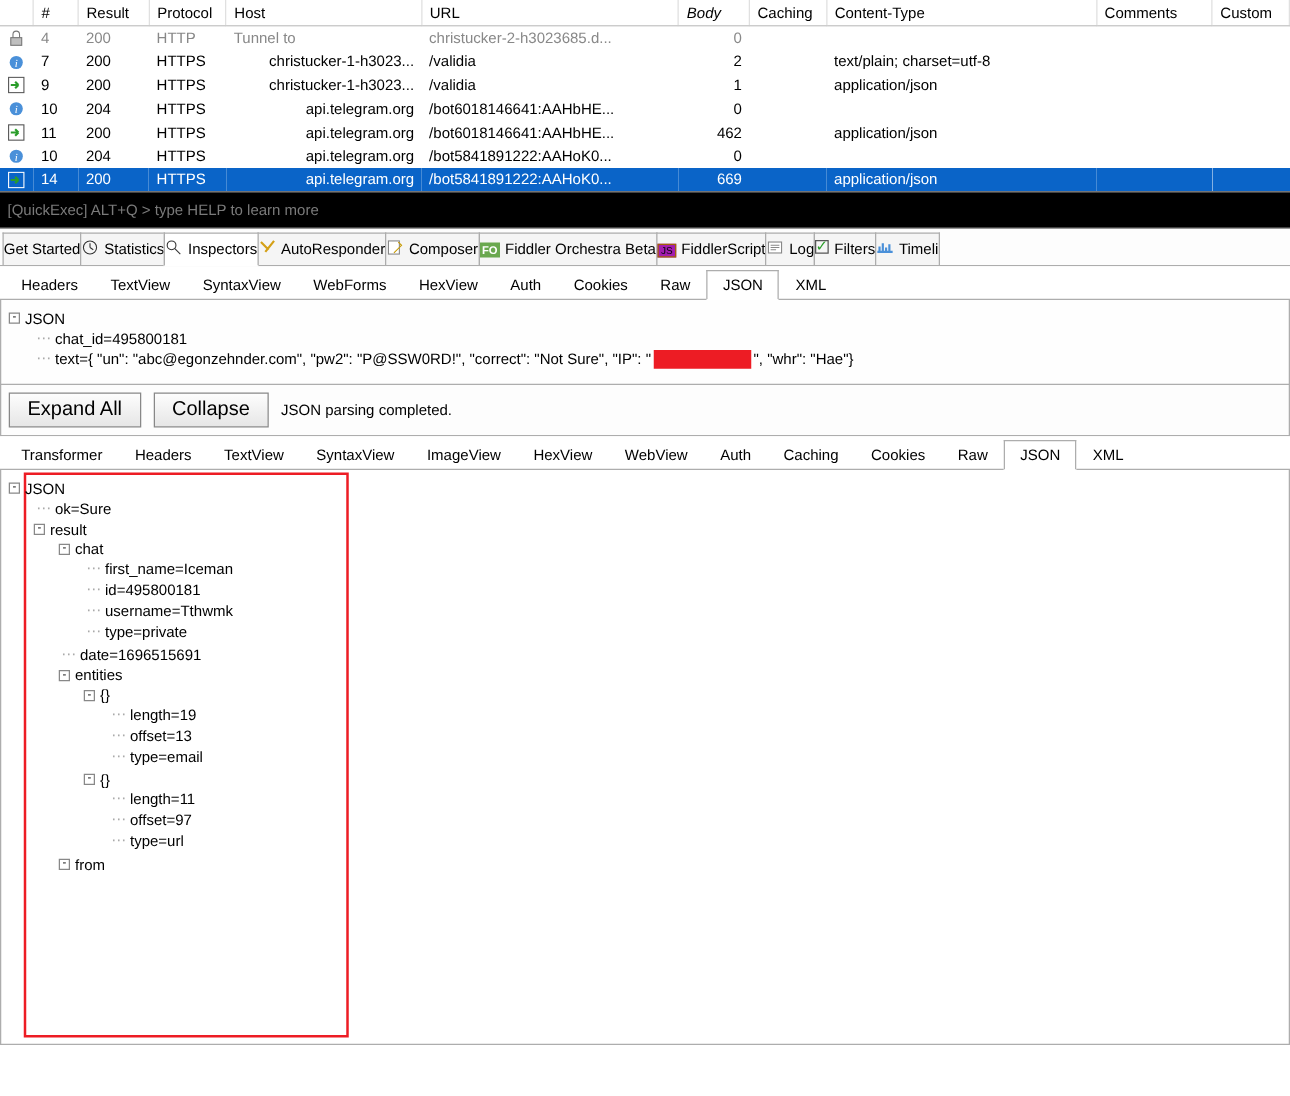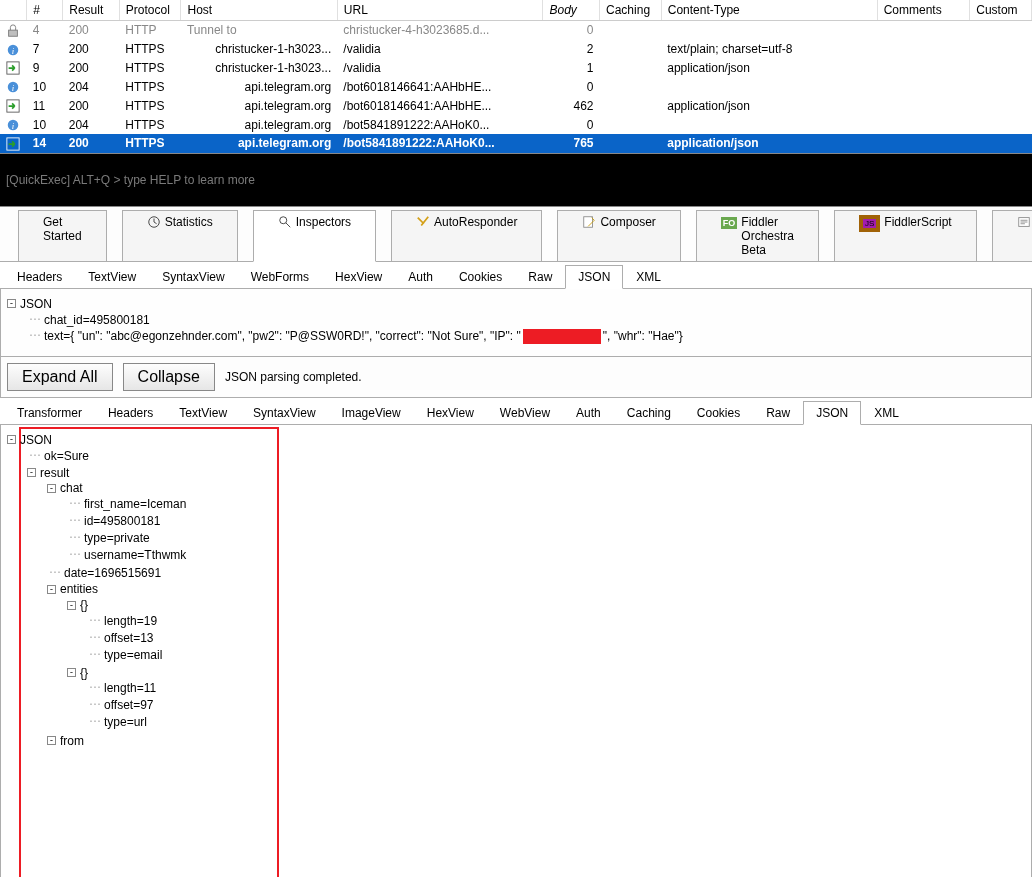--- a/index.html
+++ b/index.html
@@ -28,63 +28,62 @@
     font-size: 12px;
   }
   .grid td {
     padding: 2px 6px;
     white-space: nowrap;
     overflow: hidden;
     font-size: 12px;
   }
   .grid tr.row td { color: #000; }
   .grid tr.row.gray td { color: #888; }
-  .grid tr.row.sel td { background: #0a64c8; color: #fff; font-weight: bold; }
+  .grid tr.row.sel td { background: #0a64c8; color: #fff; }
   .col-icon { width: 20px; }
   .col-num { width: 35px; text-align: left;}
   .col-res { width: 55px; text-align: left;}
   .col-proto { width: 60px; }
   .col-host { width: 152px; text-align: right;}
   .col-url { width: 200px; }
   .col-body { width: 55px; text-align: right; font-style: italic;}
   .col-cach { width: 60px;}
   .col-ct { width: 210px;}
   .col-comm { width: 90px;}
   .col-cust { width: 60px;}
   .icon-cell { text-align:center; vertical-align:middle; }
   .ic { display:inline-block; width:14px; height:14px; vertical-align:middle; }
   
   .quickexec {
     background: #000;
     color: #7a7a7a;
-    padding: 19px 6px;
+    padding: 7px 6px;
     font-size: 12px;
     border-top:1px solid #888;
     border-bottom:1px solid #888;
   }
   
   .tabbar {
     display:flex;
     align-items:stretch;
     border-bottom:1px solid #adadad;
     background:#fdfdfd;
     padding-left:2px;
   }
   .tab {
-    display:flex; align-items:flex-start; gap:4px;
-    padding: 4px 24px;
+    display:flex; align-items:center; gap:4px;
+    padding: 4px 0;
     border:1px solid #adadad;
     border-bottom:none;
     margin-right:-1px;
     margin-top:3px;
     background:#f5f5f5;
     cursor:default;
     font-size:12px;
     position:relative;
-    margin-left:16px;
   }
   .tab.active {
     background:#fff;
     border-bottom:1px solid #fff;
     margin-bottom:-1px;
     z-index:1;
   }
   .tab .ticon { width:14px; height:14px; display:inline-block; }
   
   .subtabbar {
@@ -167,21 +166,21 @@
   .highlight-box {
     position:absolute;
     border:2px solid #ed1c24;
     pointer-events:none;
   }
   .tree li .dots {
     color:#aaa; letter-spacing:1px; margin:0 2px;
   }
   
   .fo-badge { background:#6aa84f; color:#fff; font-size:9px; padding:1px 2px; font-weight:bold;}
-  .js-badge { border:4px solid #a16207; font-size:8px; padding:0 2px; background:#a21caf;}
+  .js-badge { border:1px solid #a16207; font-size:8px; padding:0 2px; background:#a21caf;}
   .chk { display:inline-block; width:11px; height:11px; border:1px solid #555; position:relative; }
   .chk.on::after { content:"✓"; color:#2a9d2a; position:absolute; top:-3px; left:-1px; font-size:12px; }
   .th-right { text-align:right; }
   .th-host { text-align:right; }
 </style>
 </head>
 <body>
 
 <table class="grid">
   <thead>
@@ -202,21 +201,21 @@
   <tbody id="gridbody">
       <tr class="row gray">
         <td class="icon-cell"><svg class="ic" viewBox="0 0 16 16">
             <rect x="3" y="7" width="10" height="7" fill="#bfbfbf" stroke="#777"></rect>
             <path d="M5 7 V4 a3 3 0 0 1 6 0 V7" fill="none" stroke="#777"></path>
           </svg></td>
         <td>4</td>
         <td>200</td>
         <td>HTTP</td>
         <td style="">Tunnel to</td>
-        <td>christucker-4-h3023685.d...</td>
+        <td>christucker-2-h3023685.d...</td>
         <td style="text-align:right">0</td>
         <td></td>
         <td></td>
         <td></td>
         <td></td>
       </tr>
       <tr class="row">
         <td class="icon-cell"><svg class="ic" viewBox="0 0 16 16">
             <circle cx="8" cy="8" r="6" fill="#4a90d9"></circle>
             <text x="8" y="12" font-size="10" text-anchor="middle" fill="#fff" font-family="Georgia" font-style="italic">i</text>
@@ -299,21 +298,21 @@
       <tr class="row sel">
         <td class="icon-cell"><svg class="ic" viewBox="0 0 16 16">
             <rect x="1" y="1" width="14" height="14" fill="none" stroke="#fff"></rect>
             <path d="M3 8 H10 M10 8 L7 5 M10 8 L7 11" stroke="#2a9d2a" stroke-width="2" fill="none"></path>
           </svg></td>
         <td>14</td>
         <td>200</td>
         <td>HTTPS</td>
         <td style="text-align:right">api.telegram.org</td>
         <td>/bot5841891222:AAHoK0...</td>
-        <td style="text-align:right">765</td>
+        <td style="text-align:right">669</td>
         <td></td>
         <td>application/json</td>
         <td></td>
         <td></td>
       </tr>
     </tbody>
 </table>
 
 <div class="quickexec">[QuickExec] ALT+Q &gt; type HELP to learn more</div>
 
@@ -427,22 +426,22 @@
     <ul class="tree">
       <li><span class="boxbtn">-</span><span class="nodelabel">JSON</span>
         <ul>
           <li><span class="dots">⋯</span><span class="nodelabel">ok=Sure</span></li>
           <li><span class="boxbtn">-</span><span class="nodelabel">result</span>
             <ul>
               <li><span class="boxbtn">-</span><span class="nodelabel">chat</span>
                 <ul>
                   <li><span class="dots">⋯</span><span class="nodelabel">first_name=Iceman</span></li>
                   <li><span class="dots">⋯</span><span class="nodelabel">id=495800181</span></li>
+                  <li><span class="dots">⋯</span><span class="nodelabel">username=Tthwmk</span></li>
                   <li><span class="dots">⋯</span><span class="nodelabel">type=private</span></li>
-                  <li><span class="dots">⋯</span><span class="nodelabel">username=Tthwmk</span></li>
                 </ul>
               </li>
               <li><span class="dots">⋯</span><span class="nodelabel">date=1696515691</span></li>
               <li><span class="boxbtn">-</span><span class="nodelabel">entities</span>
                 <ul>
                   <li><span class="boxbtn">-</span><span class="nodelabel">{}</span>
                     <ul>
                       <li><span class="dots">⋯</span><span class="nodelabel">length=19</span></li>
                       <li><span class="dots">⋯</span><span class="nodelabel">offset=13</span></li>
                       <li><span class="dots">⋯</span><span class="nodelabel">type=email</span></li>

